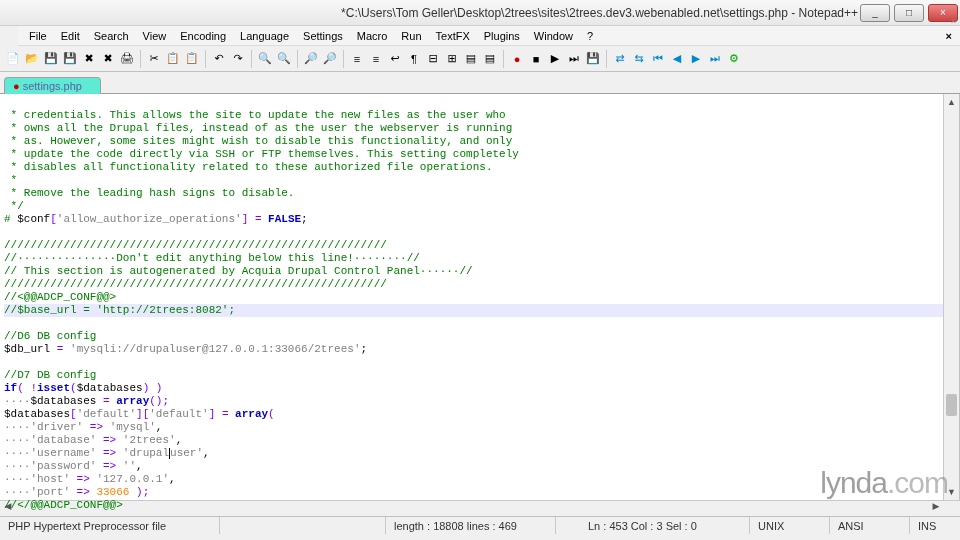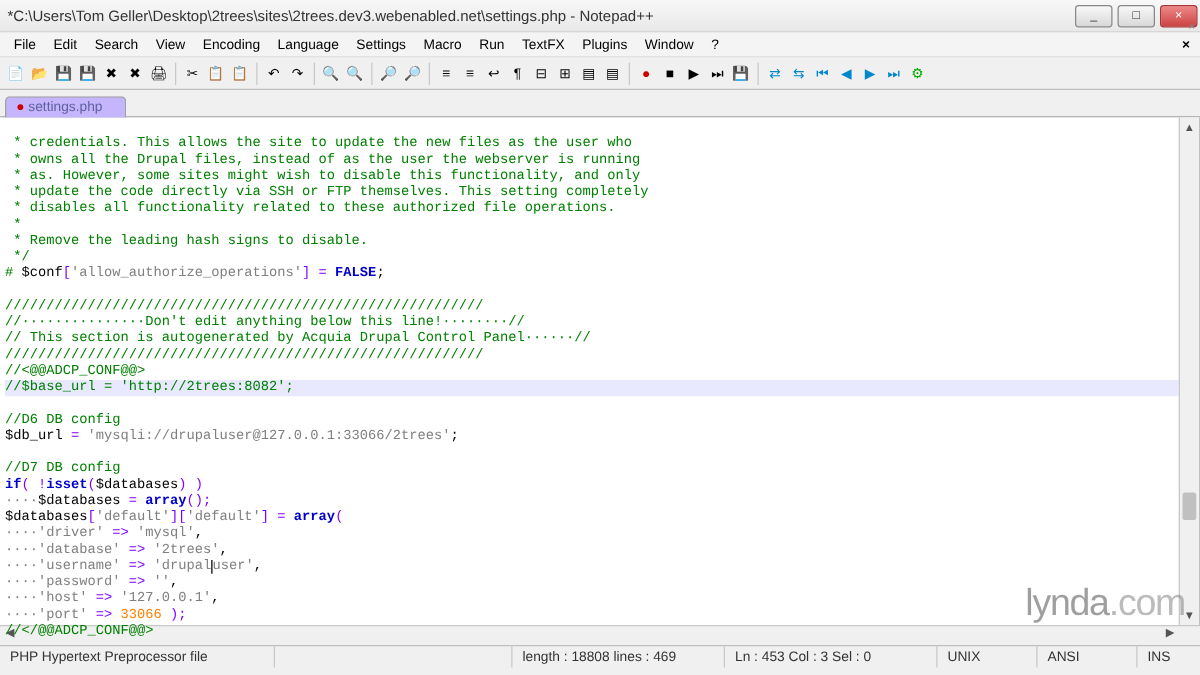--- a/index.html
+++ b/index.html
@@ -13,40 +13,41 @@
   position: relative;
 }
 .titlebar {
   height: 26px;
   background: linear-gradient(#f8f8f8, #e8e8e8);
   border-bottom: 1px solid #d0d0d0;
   display: flex;
   align-items: center;
   padding-left: 6px;
 }
-.titlebar .title { flex: 1; font-size: 12px; color: #333; }
+.titlebar .title { flex: 1; font-size: 12px; color: #333; text-align: right; }
 .winbtns { display: flex; }
 .winbtn {
   width: 30px; height: 18px;
   margin-left: 2px; margin-right: 2px;
   border: 1px solid #888;
   border-radius: 3px;
   background: linear-gradient(#f8f8f8,#d8d8d8);
   font-size: 10px;
   display:flex; align-items:center; justify-content:center;
   color:#333;
 }
 .winbtn.close { background: linear-gradient(#e88,#c44); color:#fff; border-color:#a33; }
 .menubar {
   height: 20px;
   background: #f4f4f4;
   display: flex;
   align-items: center;
   padding-left: 4px;
   border-bottom: 1px solid #dcdcdc;
+  margin-left: 18px;
 }
 .menubar span { padding: 2px 7px; font-size: 11px; color: #000; }
 .toolbar {
   height: 26px;
   background: #f0f0f0;
   border-bottom: 1px solid #c0c0c0;
   display: flex;
   align-items: center;
   padding-left: 4px;
   gap: 1px;
@@ -60,21 +61,21 @@
 .tsep { width: 1px; height: 18px; background: #c8c8c8; margin: 0 3px; }
 .tabs {
   height: 22px;
   background: #f0f0f0;
   display: flex;
   align-items: flex-end;
   border-bottom: 1px solid #a0a0a0;
   padding-left: 4px;
 }
 .tab {
-  background: #c4b5fd;
+  background: #5eead4;
   border: 1px solid #a0a0a0;
   border-bottom: none;
   border-top-left-radius: 4px;
   border-top-right-radius: 4px;
   padding: 2px 18px 2px 8px;
   font-size: 11px;
   position: relative;
   top: 1px;
   color: #6060a0;
 }
@@ -288,21 +289,21 @@
   <span style="width:16px;text-align:center;font-size:9px;color:#555;">◀</span>
   <span style="flex:1"></span>
   <span style="width:16px;text-align:center;font-size:9px;color:#555;">▶</span>
   <span style="width:16px;"></span>
 </div>
 
 <div class="statusbar">
   <div class="cell" style="width:220px;">PHP Hypertext Preprocessor file</div>
   <div class="spacer"></div>
   <div class="cell" style="width:170px;text-align:center;">length : 18808    lines : 469</div>
-  <div class="cell" style="width:170px;">Ln : 453    Col : 3    Sel : 0</div>
+  <div class="cell" style="width:170px;margin-left:24px;">Ln : 453    Col : 3    Sel : 0</div>
   <div class="cell" style="width:80px;">UNIX</div>
   <div class="cell" style="width:80px;">ANSI</div>
   <div class="cell" style="width:50px;border-right:none;">INS</div>
 </div>
 
 <div class="watermark">
   <span>lynda</span><span class="dom">.com</span>
 </div>
 
 </body></html>

